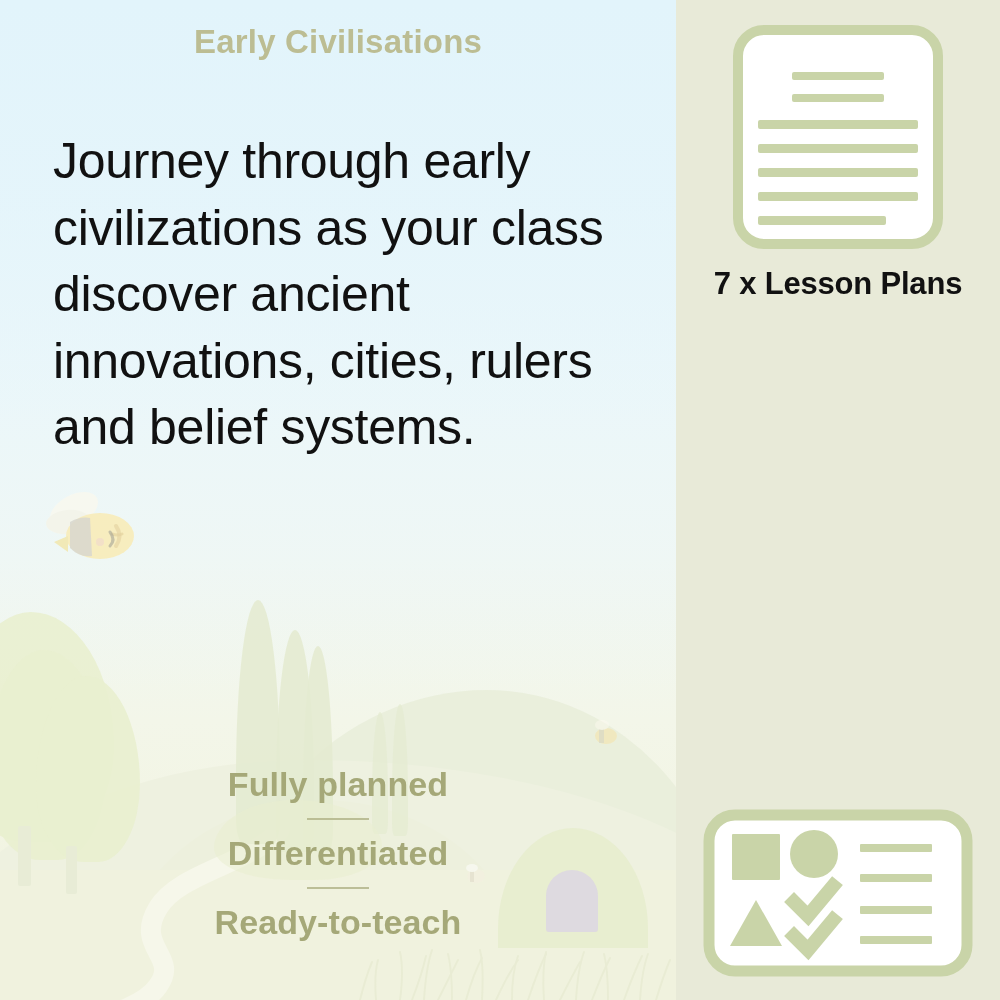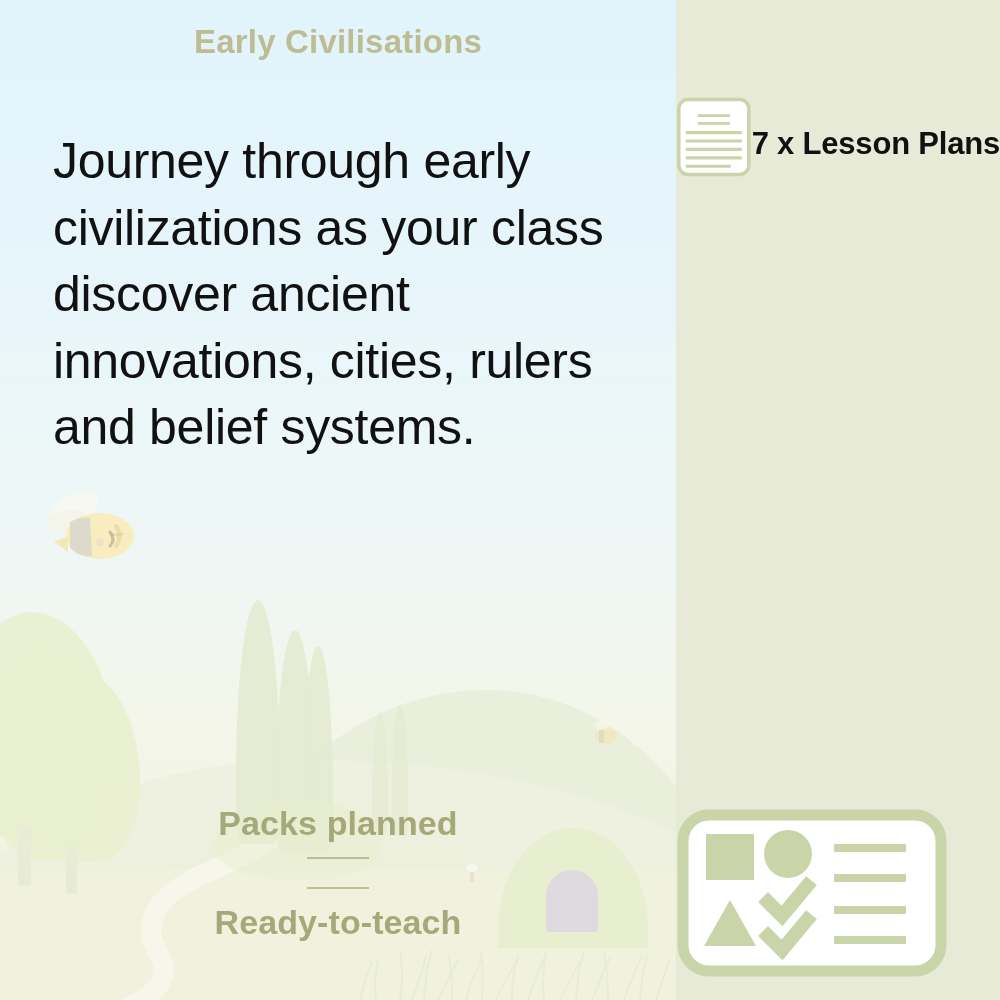--- a/index.html
+++ b/index.html
@@ -192,21 +192,21 @@
     flex-direction: column;
     align-items: center;
     justify-content: space-between;
     padding: 22px 0 22px 0;
     box-sizing: border-box;
   }
 
   .resource-item {
     width: 324px;
     display: flex;
-    flex-direction: row;
+    flex-direction: column;
     align-items: center;
   }
   .resource-icon {
     display: block;
   }
   .resource-label {
     margin-top: 10px;
     font-size: 31px;
     font-weight: bold;
     color: #111111;
@@ -301,22 +301,23 @@
           <path d="M376 90 q-2 -26 2 -40"></path>
       </g>
     </svg>
 
     <div id="left-content">
       <div id="eyebrow-title">Early Civilisations</div>
 
       <div id="headline">Journey through early civilizations as your class discover ancient innovations, cities, rulers and belief systems.</div>
 
       <div id="features">
-        <div class="feature-line">Packs planned</div>
+        <div class="feature-line">Fully planned</div>
         <div class="feature-divider"></div>
+        <div class="feature-line">Differentiated</div>
         <div class="feature-divider"></div>
         <div class="feature-line">Ready-to-teach</div>
       </div>
     </div>
   </div>
 
   <div id="right-panel">
 
     <div class="resource-item" id="item-lesson-plans">
       <svg class="resource-icon" width="216" height="230" viewBox="0 0 216 230">

